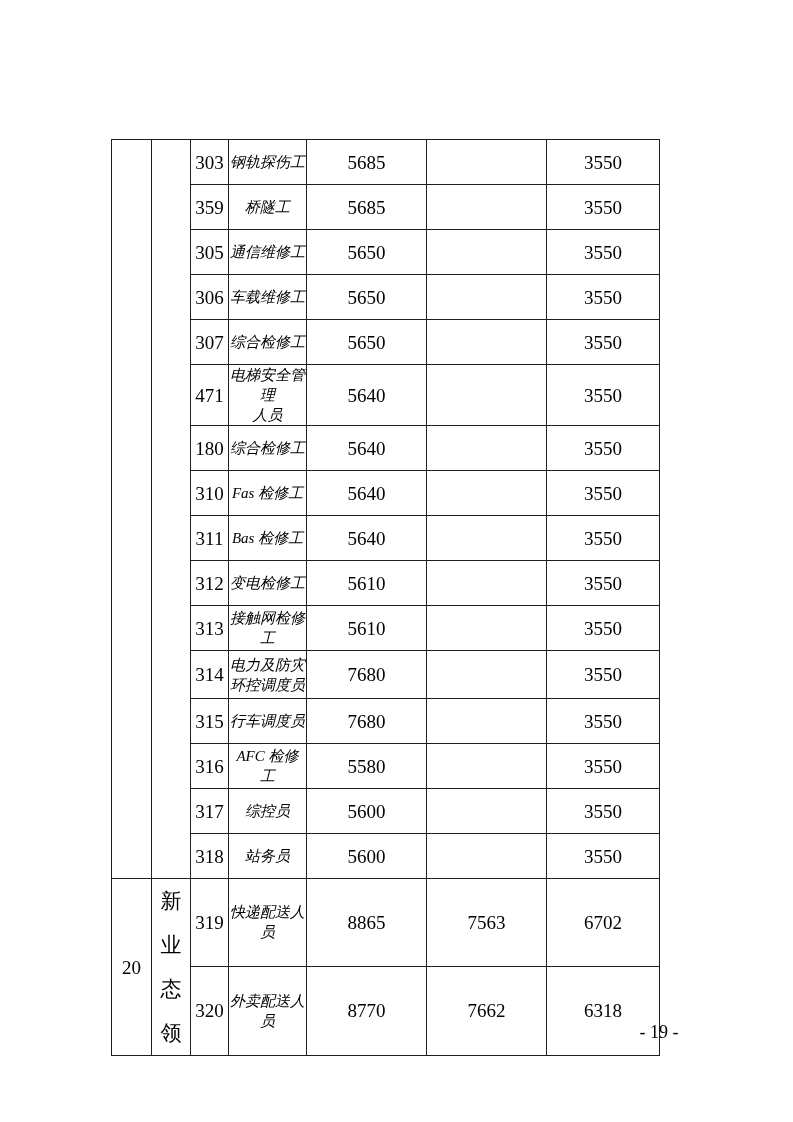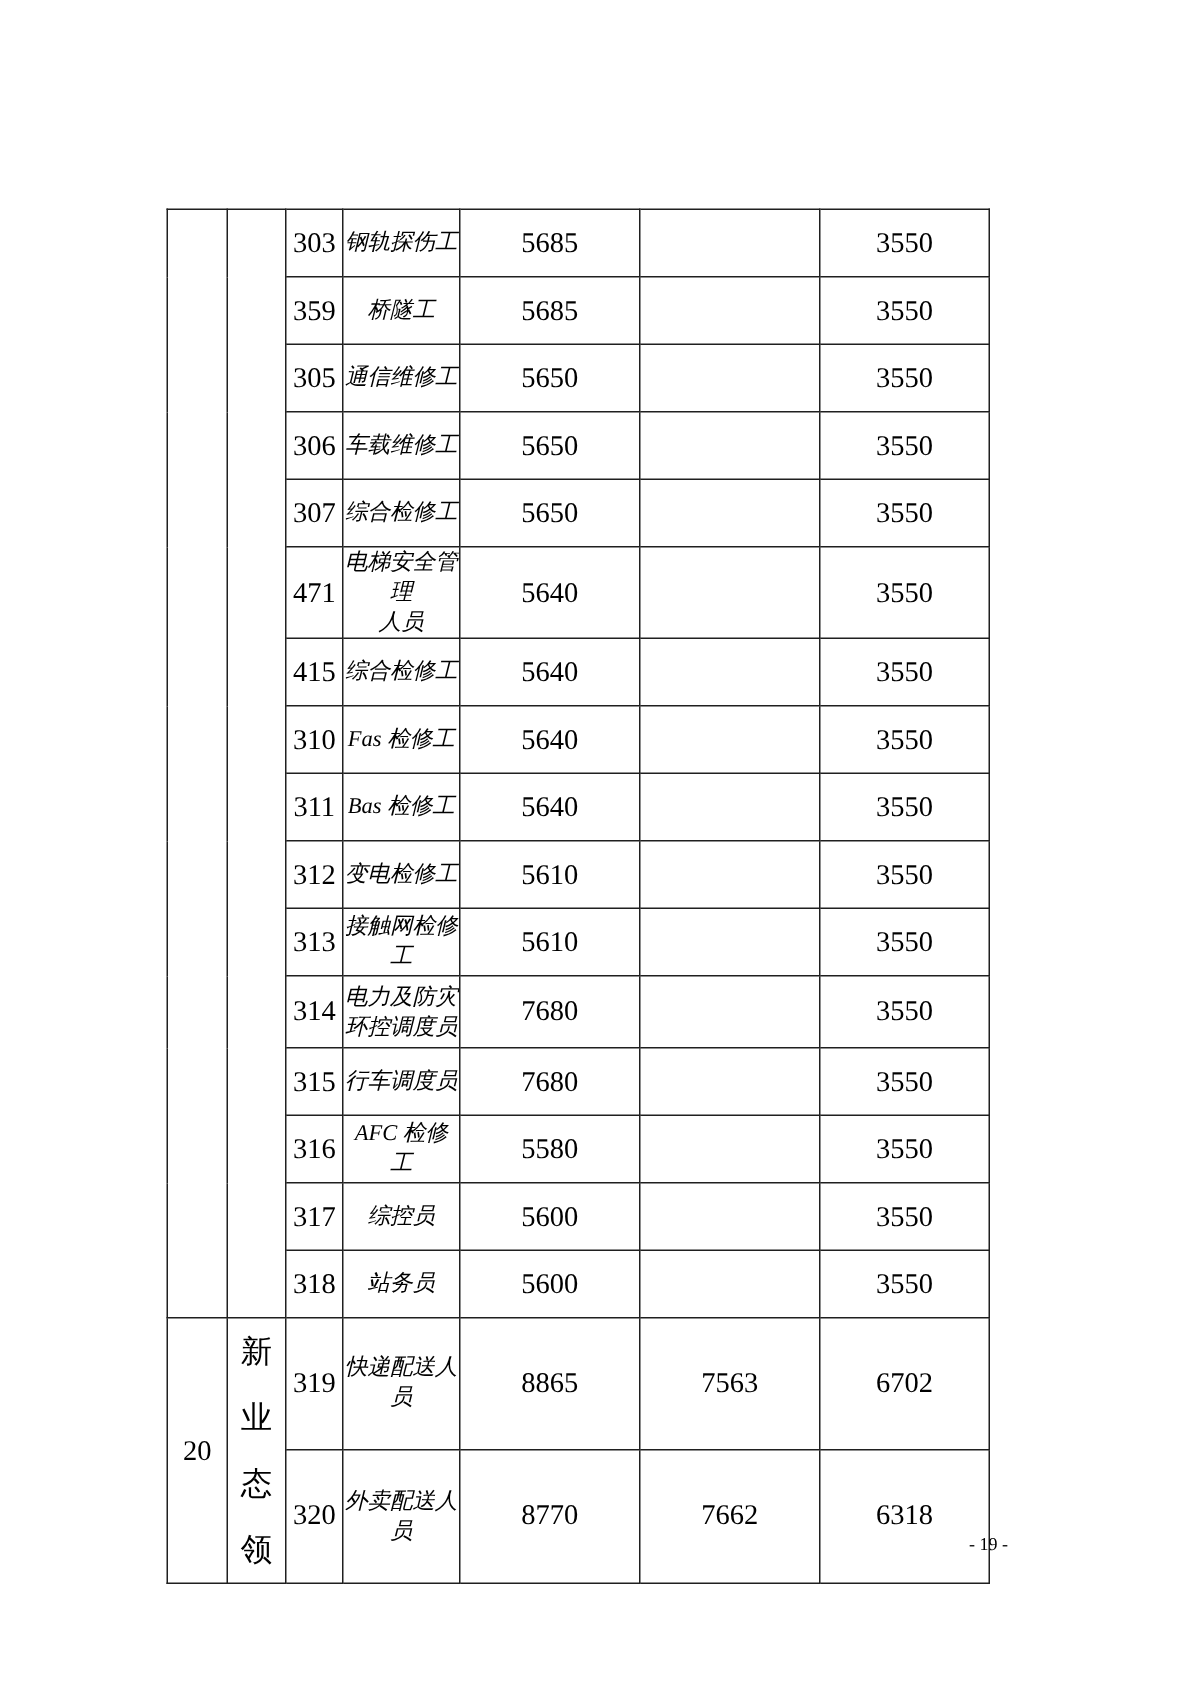--- a/index.html
+++ b/index.html
@@ -47,21 +47,21 @@
     font-size: 21px;
     line-height: 44px;
     white-space: pre-line;
   }
   .pageno {
     position: absolute;
     left: 618px;
     top: 1023px;
     width: 82px;
     text-align: center;
-    font-size: 12px;
+    font-size: 18px;
     line-height: 1;
   }
 </style>
 </head>
 <body>
 
 <div class="page">
 
   <table class="wage-table">
     <colgroup>
@@ -113,21 +113,21 @@
       </tr>
       <tr class="r tall">
         <td class="seq">471</td>
         <td class="name">电梯安全管理
 人员</td>
         <td class="val">5640</td>
         <td class="val"></td>
         <td class="val">3550</td>
       </tr>
       <tr class="r">
-        <td class="seq">415</td>
+        <td class="seq">180</td>
         <td class="name">综合检修工</td>
         <td class="val">5640</td>
         <td class="val"></td>
         <td class="val">3550</td>
       </tr>
       <tr class="r">
         <td class="seq">310</td>
         <td class="name">Fas 检修工</td>
         <td class="val">5640</td>
         <td class="val"></td>

